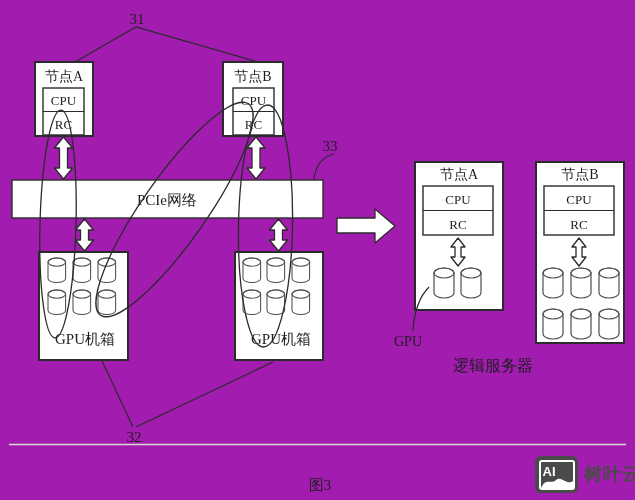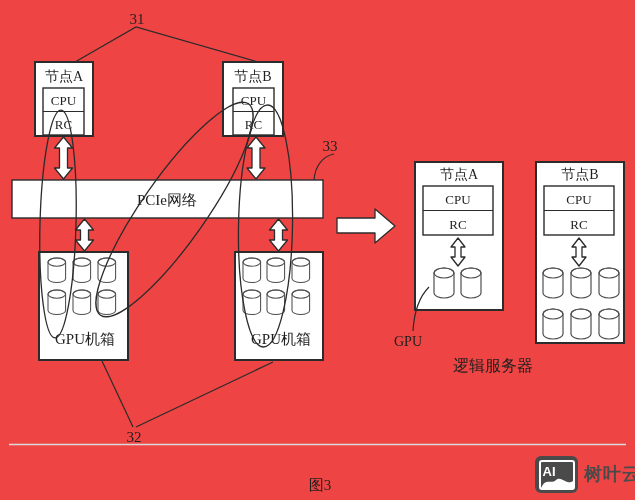--- a/index.html
+++ b/index.html
@@ -1,16 +1,16 @@
 <!DOCTYPE html>
 <html><head>
 <meta charset="utf-8">
 <style>
   html,body{margin:0;padding:0;background:#ffffff;}
-  .page{position:relative;width:635px;height:500px;background:#ef4444;overflow:hidden;}
+  .page{position:relative;width:635px;height:500px;background:#a21caf;overflow:hidden;}
   svg{display:block;}
   text{font-family:"Liberation Serif","DejaVu Serif",serif;fill:#1f1f1f;}
   .t13{font-size:13px;}
   .t14{font-size:14px;}
   .t15{font-size:15px;}
   .t16{font-size:16px;}
   .ref{font-size:15px;}
   .wm-brand{font-family:"Liberation Sans","DejaVu Sans",sans-serif;font-weight:700;font-size:18px;fill:#4a4a4a;letter-spacing:1px;}
   .wm-ai{font-family:"Liberation Sans","DejaVu Sans",sans-serif;font-weight:700;font-size:13px;fill:#ffffff;}
   .box{fill:#ffffff;stroke:#2b2b2b;stroke-width:2;}

